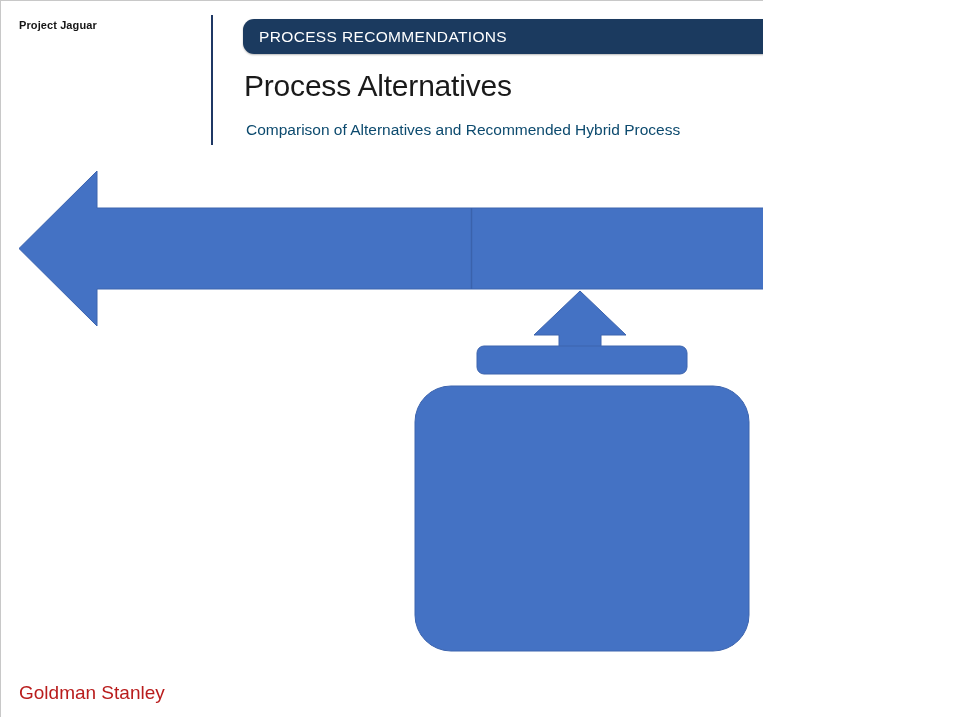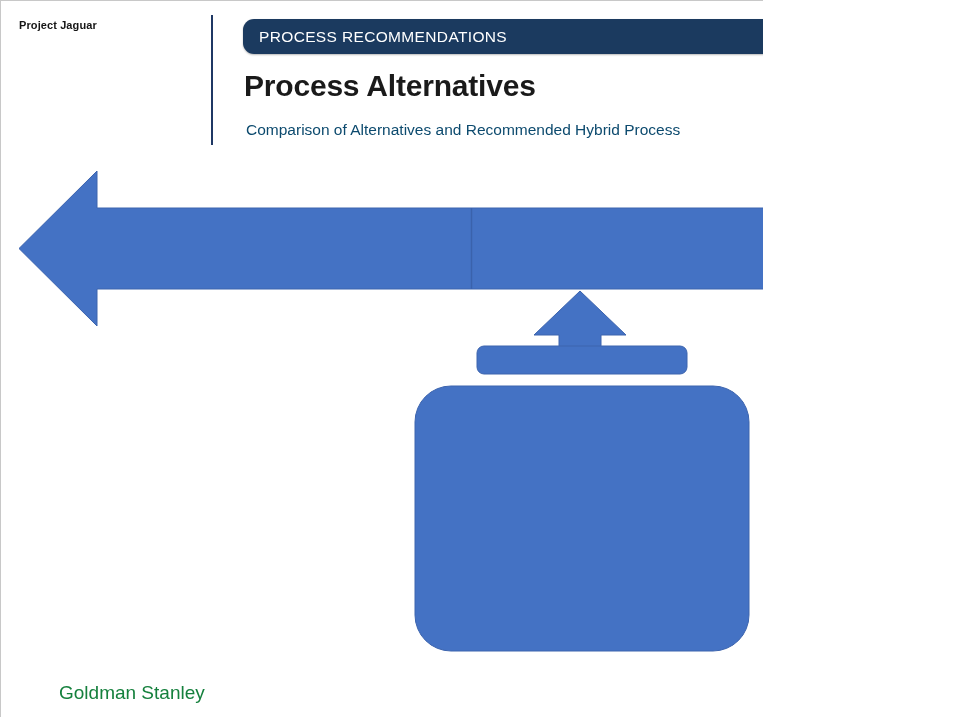--- a/index.html
+++ b/index.html
@@ -63,21 +63,20 @@
     white-space: nowrap;
   }
   #slide-title {
     position: absolute;
     left: 243px;
     top: 68px;
     font-size: 30px;
     color: #1a1a1a;
     letter-spacing: -0.2px;
     white-space: nowrap;
-    font-weight: bold;
   }
   #slide-subtitle {
     position: absolute;
     left: 245px;
     top: 120px;
     font-size: 15.5px;
     color: #0c4a6e;
     white-space: nowrap;
   }
 
@@ -157,21 +156,21 @@
                      558,352
                      558,334
                      533,334" fill="#4472C4" stroke="#3C64AE" stroke-width="1" stroke-linejoin="miter"></polygon>
 
     <rect id="sh-connector-bar" x="476" y="345" width="210" height="28" rx="7" ry="7" fill="#4472C4" stroke="#3C64AE" stroke-width="1"></rect>
 
     <rect id="sh-panel" x="414" y="385" width="334" height="265" rx="36" ry="36" fill="#4472C4" stroke="#3C64AE" stroke-width="1"></rect>
 
   </svg>
 
-  <div id="footer-brand" style="color: #15803d; margin-left: 40px;">Goldman Stanley</div>
+  <div id="footer-brand" style="color: #b91c1c;">Goldman Stanley</div>
 
   <div id="page-number" style="color: rgb(166, 166, 166);">42</div>
 
   <svg id="cursor" viewBox="0 0 20 28" style="left: 820px; top: 432px;">
     <polygon points="5,4 5,22.5 9.6,18.3 12.4,24.4 15,23.2 12.3,17.3 18,17.1" fill="#ffffff" stroke="#1a1a1a" stroke-width="1.2" stroke-linejoin="round"></polygon>
   </svg>
 
 </div>
 
 </body></html>

